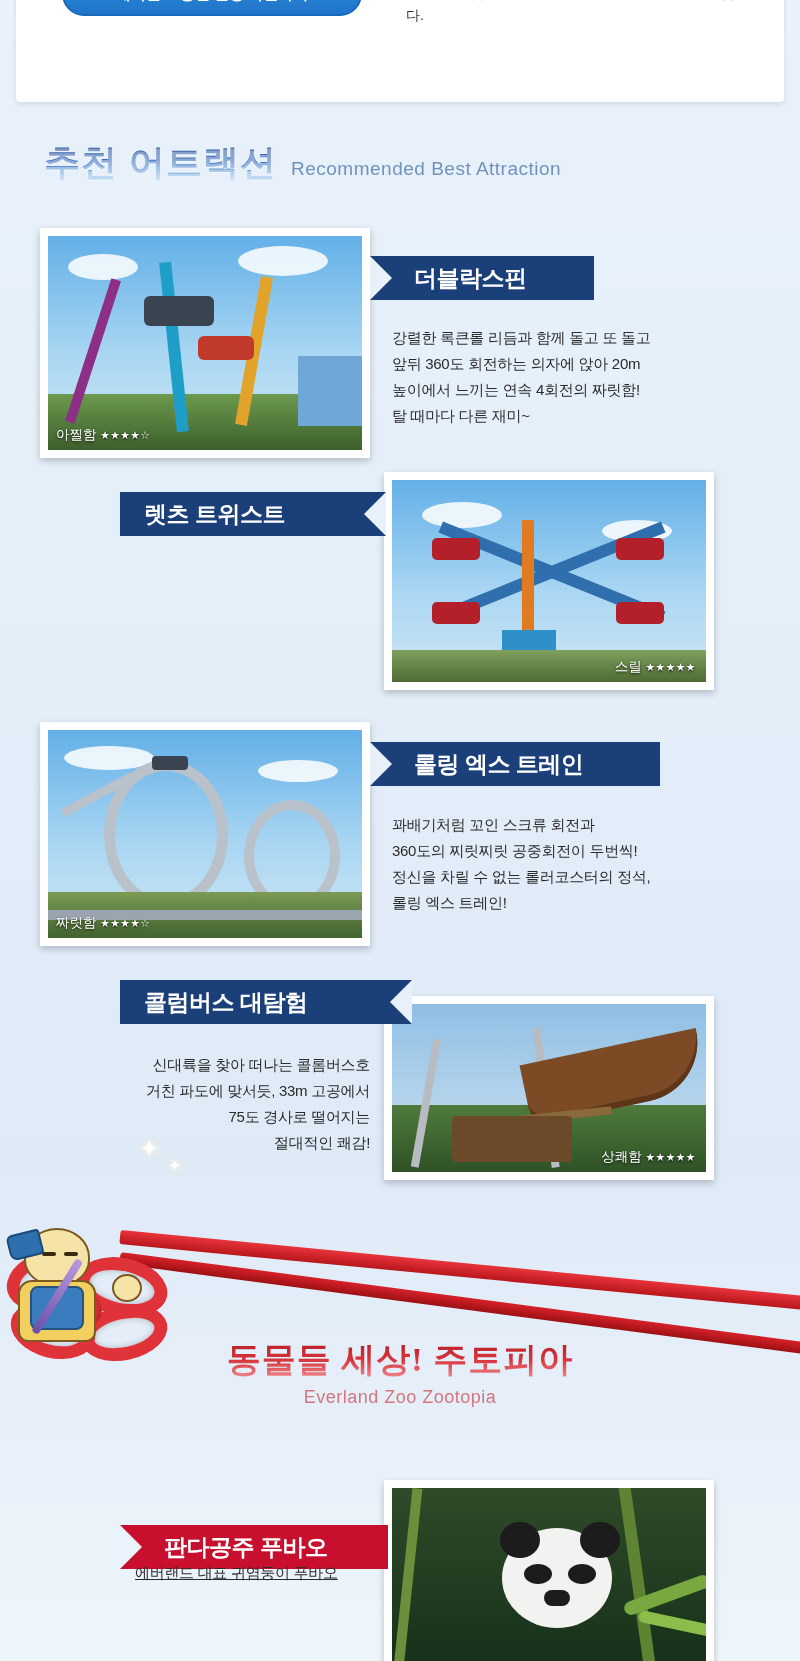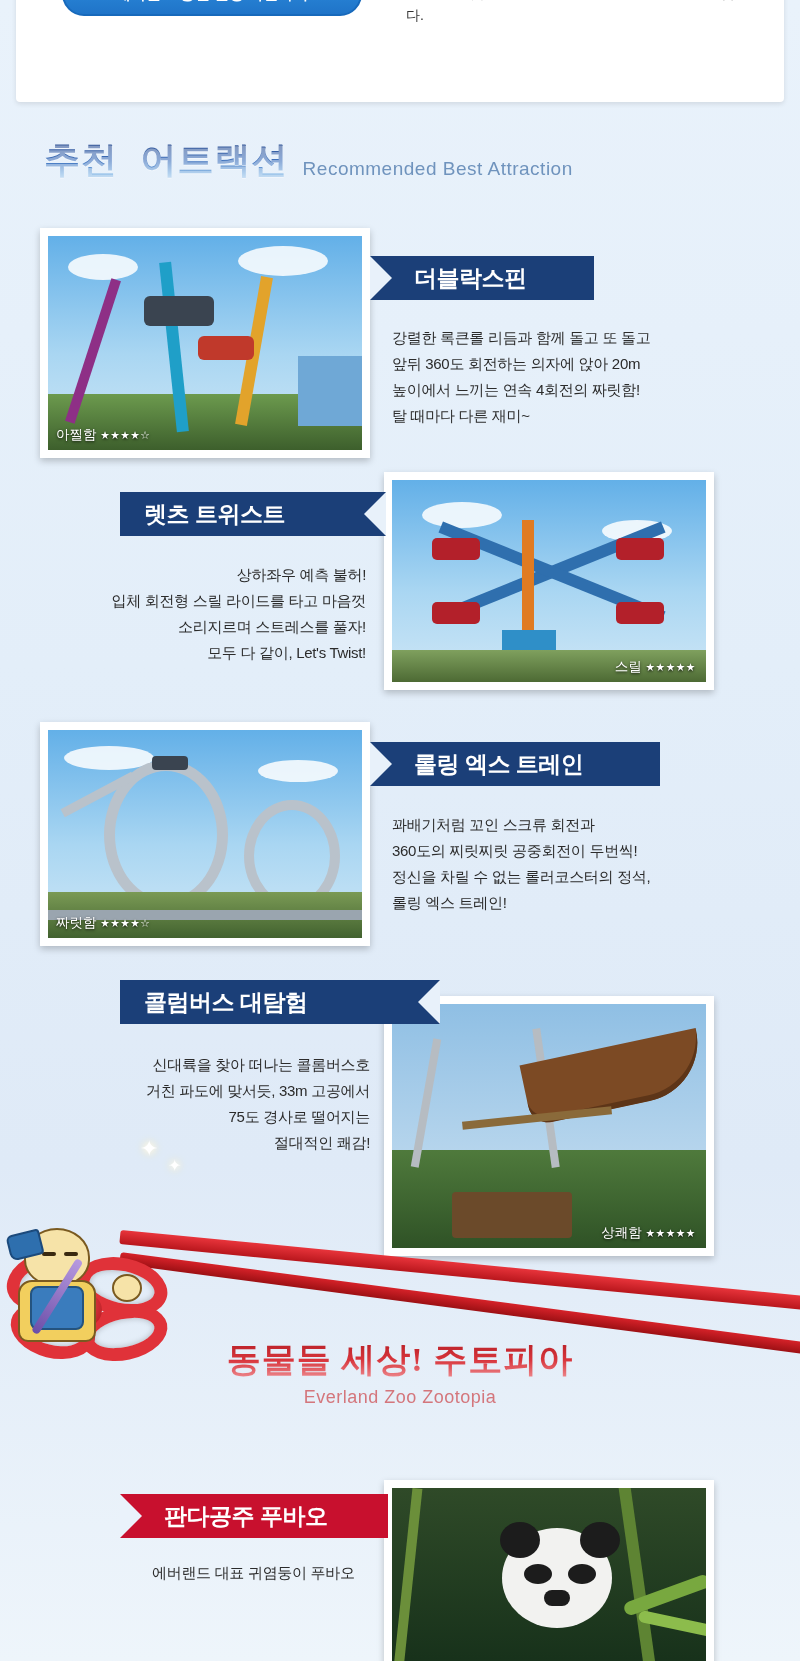--- a/index.html
+++ b/index.html
@@ -58,21 +58,21 @@
   }
 
   
   .sec-title-wrap {
     position: absolute;
     left: 44px; top: 142px;
     display: flex;
     align-items: flex-end;
   }
   .sec-title-ko {
-    font-family: Liberation Mono, monospace;
+    font-family: Liberation Sans, sans-serif;
     font-size: 36px;
     font-weight: bold;
     letter-spacing: 1px;
     background: linear-gradient(to bottom, #2c4d8f 0%, #3f72bd 45%, #7fb3e4 75%, #cfe3f5 100%);
     -webkit-background-clip: text;
     background-clip: text;
     color: transparent;
     -webkit-text-fill-color: transparent;
     text-shadow: 0 1px 0 rgba(255,255,255,0.4);
     line-height: 42px;
@@ -292,20 +292,21 @@
   .zoo-en {
     margin-top: 4px;
     font-size: 18px;
     color: #d4767c;
     letter-spacing: 0.5px;
   }
 
   
   .banner-red {
     background: #c8102e;
+    margin-top: 31px;
   }
   .banner-red.left-point::before { border-left-color: #eaf2fb; }
 
   
   .sky { position:absolute; inset:0; background: linear-gradient(to bottom, #63b0e8 0%, #a9d6f2 55%, #cfe7f6 100%); }
   .ground-green { position:absolute; left:0; right:0; bottom:0; height:34%; background: linear-gradient(to bottom, #5f8f46, #3f6b2f); }
   .cloud { position:absolute; background:#fff; border-radius:50%; opacity:.85; }
   .bar { position:absolute; background:#d9dde2; }
   .dark { position:absolute; background:#3a4450; }
 </style>
@@ -364,24 +365,20 @@
       <div class="bar" style="left:110px; top:150px; width:54px; height:52px; background:#2f8fc8;"></div>
       <div class="ground-green" style="height:16%; background:linear-gradient(to bottom,#7fa05e,#4d6a34);"></div>
       <div class="rating right">
         <span class="lbl">스릴</span><span class="stars">★★★★★</span>
       </div>
     </div>
   </div>
   <div class="banner right-point" style="left:120px; top:492px; width:266px;">
     <span>렛츠 트위스트</span>
   </div>
-  <div class="desc right-align" style="left:36px; top:562px; width:330px; white-space:pre-line;">상하좌우 예측 불허!
-입체 회전형 스릴 라이드를 타고 마음껏
-소리지르며 스트레스를 풀자!
-모두 다 같이, Let's Twist!</div>
 
   <div class="photo" style="left:40px; top:722px; width:330px; height:224px;">
     <div class="img">
       <div class="sky"></div>
       <div class="cloud" style="left:16px; top:16px; width:90px; height:24px;"></div>
       <div class="cloud" style="left:210px; top:30px; width:80px; height:22px;"></div>
       <div style="position:absolute; left:56px; top:30px; width:124px; height:150px; border:11px solid #b9c2cb; border-radius:50%;"></div>
       <div style="position:absolute; left:196px; top:70px; width:96px; height:112px; border:10px solid #b9c2cb; border-radius:50%;"></div>
       <div class="bar" style="left:10px; top:60px; width:80px; height:9px; background:#b9c2cb; transform:rotate(-28deg);"></div>
       <div class="dark" style="left:104px; top:26px; width:36px; height:14px; border-radius:4px;"></div>
@@ -393,35 +390,35 @@
     </div>
   </div>
   <div class="banner left-point" style="left:370px; top:742px; width:290px;">
     <span>롤링 엑스 트레인</span>
   </div>
   <div class="desc" style="left:392px; top:812px; width:340px; white-space:pre-line;">꽈배기처럼 꼬인 스크류 회전과
 360도의 찌릿찌릿 공중회전이 두번씩!
 정신을 차릴 수 없는 롤러코스터의 정석,
 롤링 엑스 트레인!</div>
 
-  <div class="photo" style="left:384px; top:996px; width:330px; height:260px;">
+  <div class="photo" style="left:384px; top:996px; width:330px; height:184px;">
     <div class="img">
       <div class="sky" style="background:linear-gradient(to bottom,#8fbfe4,#cfe3f2);"></div>
       <div class="ground-green" style="height:40%; background:linear-gradient(to bottom,#4f7a3c,#2f5226);"></div>
       <div class="bar" style="left:30px; top:34px; width:8px; height:130px; background:#b6bcc2; transform:rotate(10deg);"></div>
       <div class="bar" style="left:150px; top:24px; width:8px; height:140px; background:#b6bcc2; transform:rotate(-8deg);"></div>
       <div style="position:absolute; left:132px; top:42px; width:180px; height:62px; background:#7c4a24; border-radius:0 0 60px 20px; transform:rotate(-12deg); box-shadow:inset 0 -6px 0 #5d3518;"></div>
       <div class="bar" style="left:70px; top:110px; width:150px; height:8px; background:#8a6a3a; transform:rotate(-6deg);"></div>
       <div class="dark" style="left:60px; bottom:10px; width:120px; height:46px; background:#6b4a2a; border-radius:4px;"></div>
       <div class="rating right">
         <span class="lbl">상쾌함</span><span class="stars">★★★★★</span>
       </div>
     </div>
   </div>
-  <div class="banner right-point" style="left:120px; top:980px; width:320px;">
+  <div class="banner right-point" style="left:120px; top:980px; width:292px;">
     <span>콜럼버스 대탐험</span>
   </div>
   <div class="desc right-align" style="left:30px; top:1052px; width:340px; white-space:pre-line;">신대륙을 찾아 떠나는 콜롬버스호
 거친 파도에 맞서듯, 33m 고공에서
 75도 경사로 떨어지는
 절대적인 쾌감!</div>
 
   <div class="ribbon-band">
     <div class="ribbon-line"></div>
     <div class="ribbon-line2"></div>
@@ -462,15 +459,15 @@
       <div style="position:absolute; left:132px; top:76px; width:28px; height:20px; background:#1c1c1c; border-radius:50%;"></div>
       <div style="position:absolute; left:176px; top:76px; width:28px; height:20px; background:#1c1c1c; border-radius:50%;"></div>
       <div style="position:absolute; left:152px; top:102px; width:26px; height:16px; background:#1c1c1c; border-radius:10px;"></div>
       <div style="position:absolute; left:230px; top:100px; width:90px; height:14px; background:#78a83f; border-radius:7px; transform:rotate(-20deg);"></div>
       <div style="position:absolute; left:246px; top:130px; width:80px; height:12px; background:#8cbc4c; border-radius:6px; transform:rotate(12deg);"></div>
     </div>
   </div>
   <div class="banner banner-red left-point" style="left:120px; top:1494px; width:268px;">
     <span>판다공주 푸바오</span>
   </div>
-  <div class="desc" style="left:152px; top:1560px; width:240px;">에버랜드 대표 귀염둥이 푸바오</div>
+  <div class="desc" style="left:135px; top:1560px; width:240px;text-decoration:underline;">에버랜드 대표 귀염둥이 푸바오</div>
 
 </div>
 
 </body></html>

